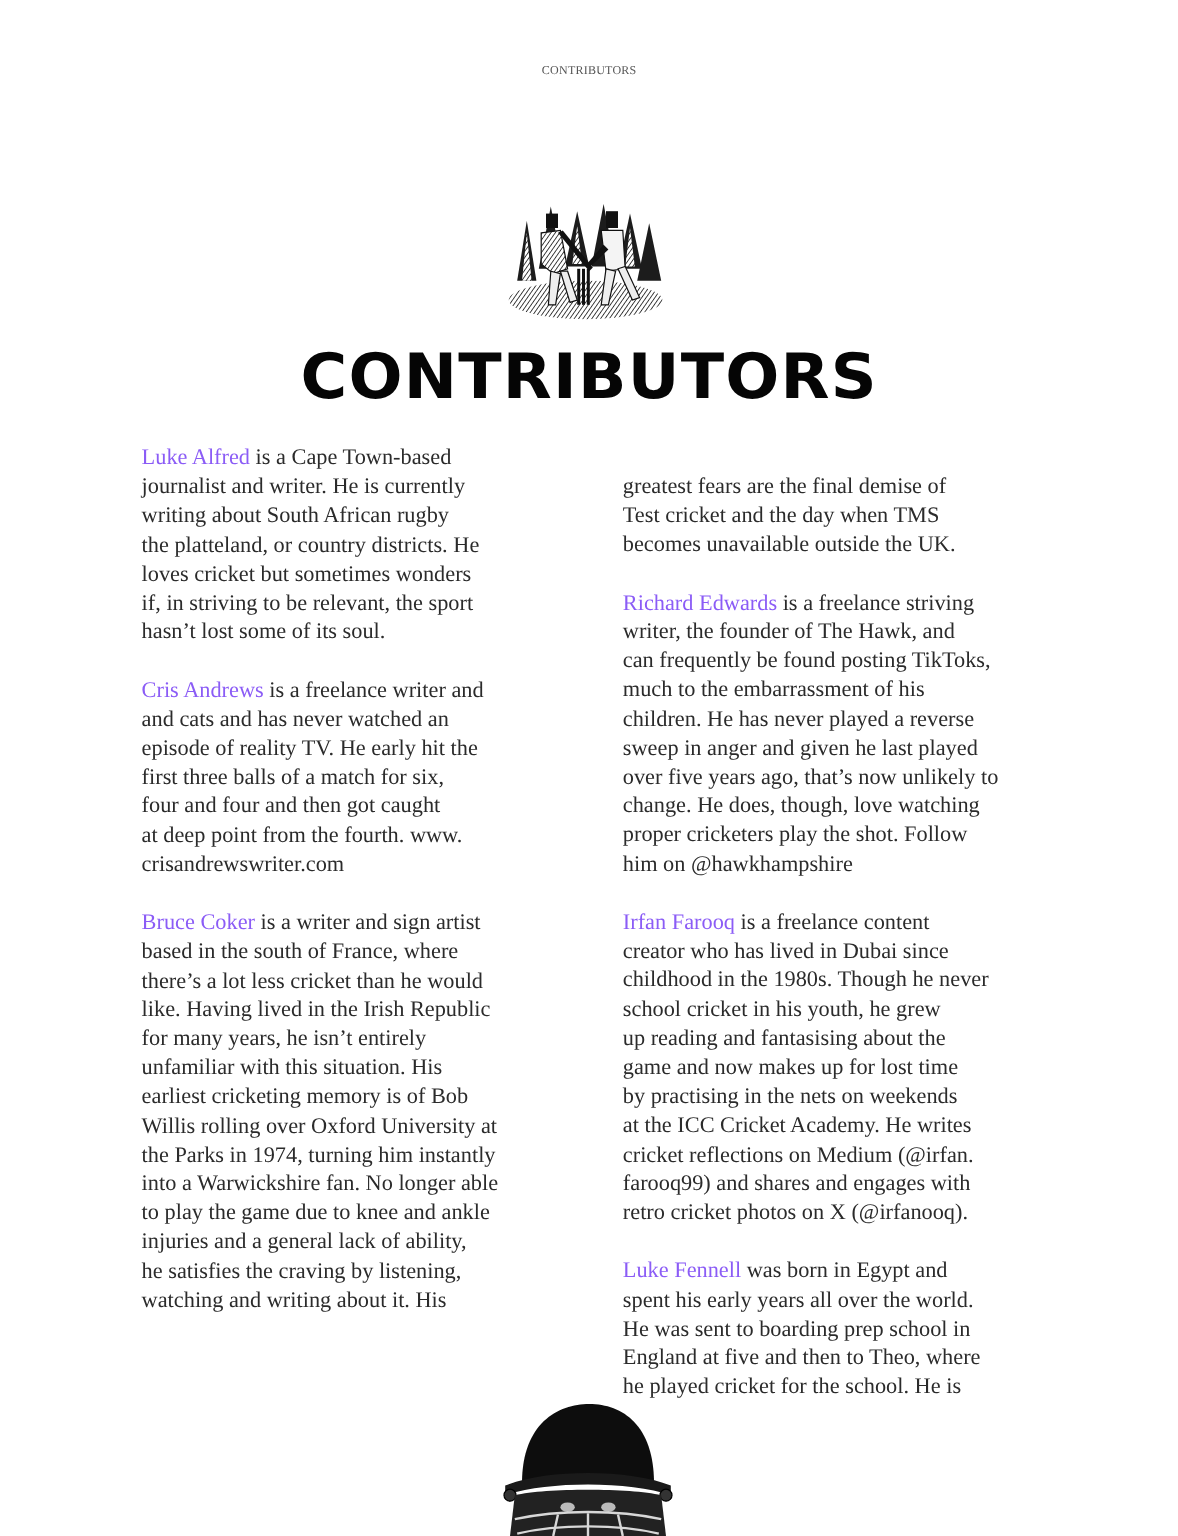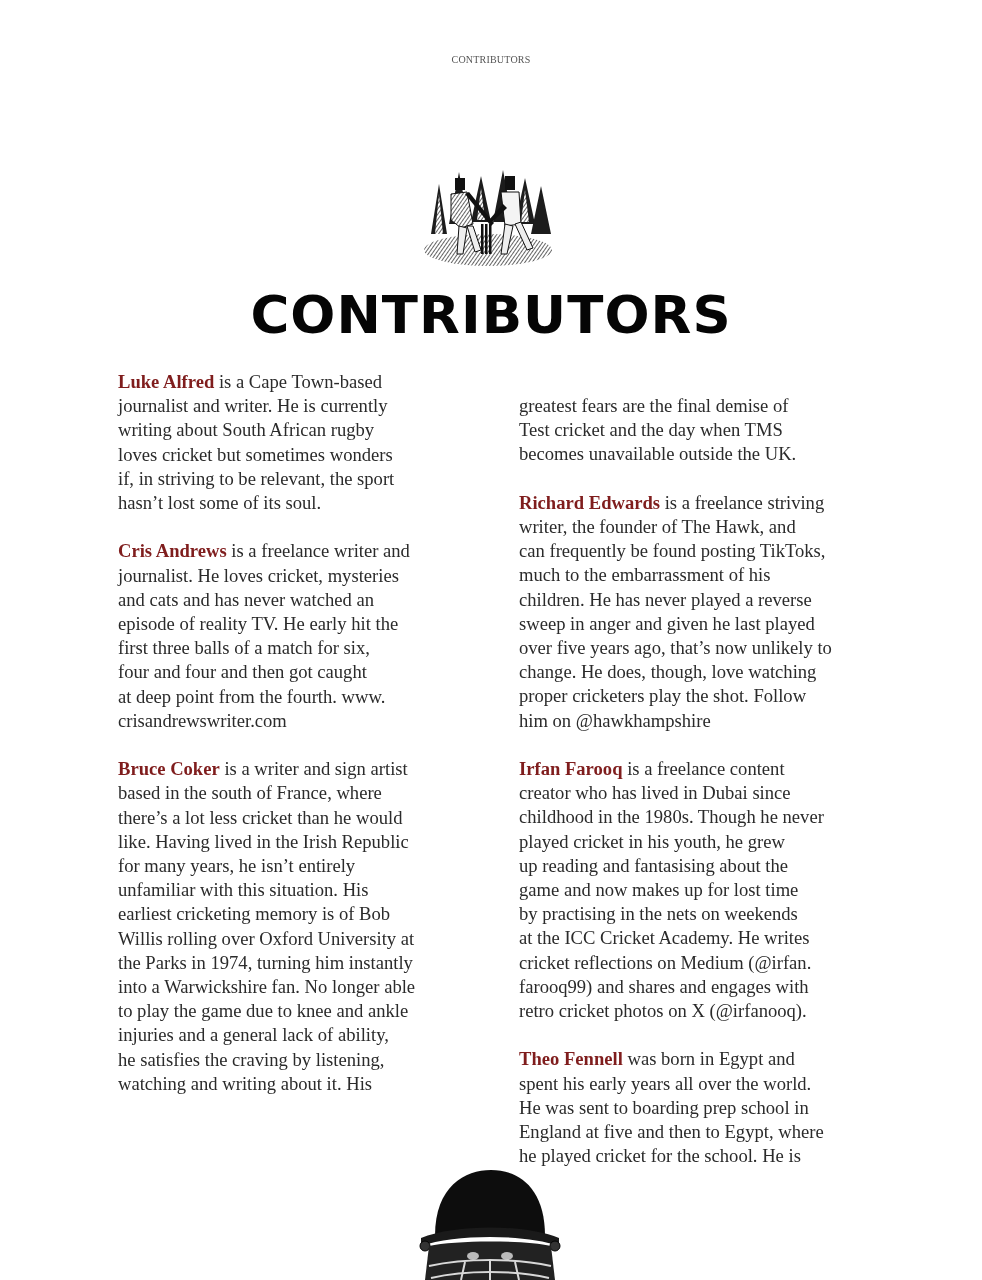--- a/index.html
+++ b/index.html
@@ -23,21 +23,21 @@
       line-height: 64px; transform: scaleX(1.02);
     }
     .col {
       position: absolute; top: 370px; width: 350px;
       font-size: 18.6px; line-height: 24.2px;
     }
     .col-left { left: 118px; }
     .col-right { left: 519px; margin-top: 24px; }
     .bio { margin: 0 0 24.2px 0; }
     .line { display: block; white-space: nowrap; }
-    .name { font-weight: bold; color: #7f1d1d; text-align: center; }
+    .name { font-weight: normal; color: #8b5cf6; text-align: center; }
     .illustration-bottom {
       position: absolute; left: 395px; top: 1166px; width: 190px; height: 114px;
     }
   </style>
 </head>
 <body>
 
 <div class="running-head">CONTRIBUTORS</div>
 
 <div class="illustration-top">
@@ -84,27 +84,27 @@
   </svg>
 </div>
 
 <div class="page-title">CONTRIBUTORS</div>
 
 <div class="col col-left">
   <p class="bio">
     <span class="line"><span class="name">Luke Alfred</span><span> is a Cape Town-based</span></span>
     <span class="line">journalist and writer. He is currently</span>
     <span class="line">writing about South African rugby</span>
+    <span class="line">the platteland, or country districts. He</span>
     <span class="line">loves cricket but sometimes wonders</span>
     <span class="line">if, in striving to be relevant, the sport</span>
     <span class="line">hasn’t lost some of its soul.</span>
   </p>
   <p class="bio">
     <span class="line"><span class="name">Cris Andrews</span><span> is a freelance writer and</span></span>
-    <span class="line">journalist. He loves cricket, mysteries</span>
     <span class="line">and cats and has never watched an</span>
     <span class="line">episode of reality TV. He early hit the</span>
     <span class="line">first three balls of a match for six,</span>
     <span class="line">four and four and then got caught</span>
     <span class="line">at deep point from the fourth. www.</span>
     <span class="line">crisandrewswriter.com</span>
   </p>
   <p class="bio">
     <span class="line"><span class="name">Bruce Coker</span><span> is a writer and sign artist</span></span>
     <span class="line">based in the south of France, where</span>
@@ -138,34 +138,34 @@
     <span class="line">sweep in anger and given he last played</span>
     <span class="line">over five years ago, that’s now unlikely to</span>
     <span class="line">change. He does, though, love watching</span>
     <span class="line">proper cricketers play the shot. Follow</span>
     <span class="line">him on @hawkhampshire</span>
   </p>
   <p class="bio">
     <span class="line"><span class="name">Irfan Farooq</span><span> is a freelance content</span></span>
     <span class="line">creator who has lived in Dubai since</span>
     <span class="line">childhood in the 1980s. Though he never</span>
-    <span class="line">played cricket in his youth, he grew</span>
+    <span class="line">school cricket in his youth, he grew</span>
     <span class="line">up reading and fantasising about the</span>
     <span class="line">game and now makes up for lost time</span>
     <span class="line">by practising in the nets on weekends</span>
     <span class="line">at the ICC Cricket Academy. He writes</span>
     <span class="line">cricket reflections on Medium (@irfan.</span>
     <span class="line">farooq99) and shares and engages with</span>
     <span class="line">retro cricket photos on X (@irfanooq).</span>
   </p>
   <p class="bio">
-    <span class="line"><span class="name">Theo Fennell</span><span> was born in Egypt and</span></span>
+    <span class="line"><span class="name">Luke Fennell</span><span> was born in Egypt and</span></span>
     <span class="line">spent his early years all over the world.</span>
     <span class="line">He was sent to boarding prep school in</span>
-    <span class="line">England at five and then to Egypt, where</span>
+    <span class="line">England at five and then to Theo, where</span>
     <span class="line">he played cricket for the school. He is</span>
   </p>
 </div>
 
 <div class="illustration-bottom">
   <svg width="190" height="114" viewBox="0 0 190 114">
 
     <path d="M40 70 C40 20, 70 4, 96 4 C124 4, 150 22, 150 70 Z" fill="#0d0d0d"></path>
 
     <path d="M26 72 C60 58, 130 58, 164 72 L164 80 C130 68, 60 68, 26 80 Z" fill="#1a1a1a"></path>

